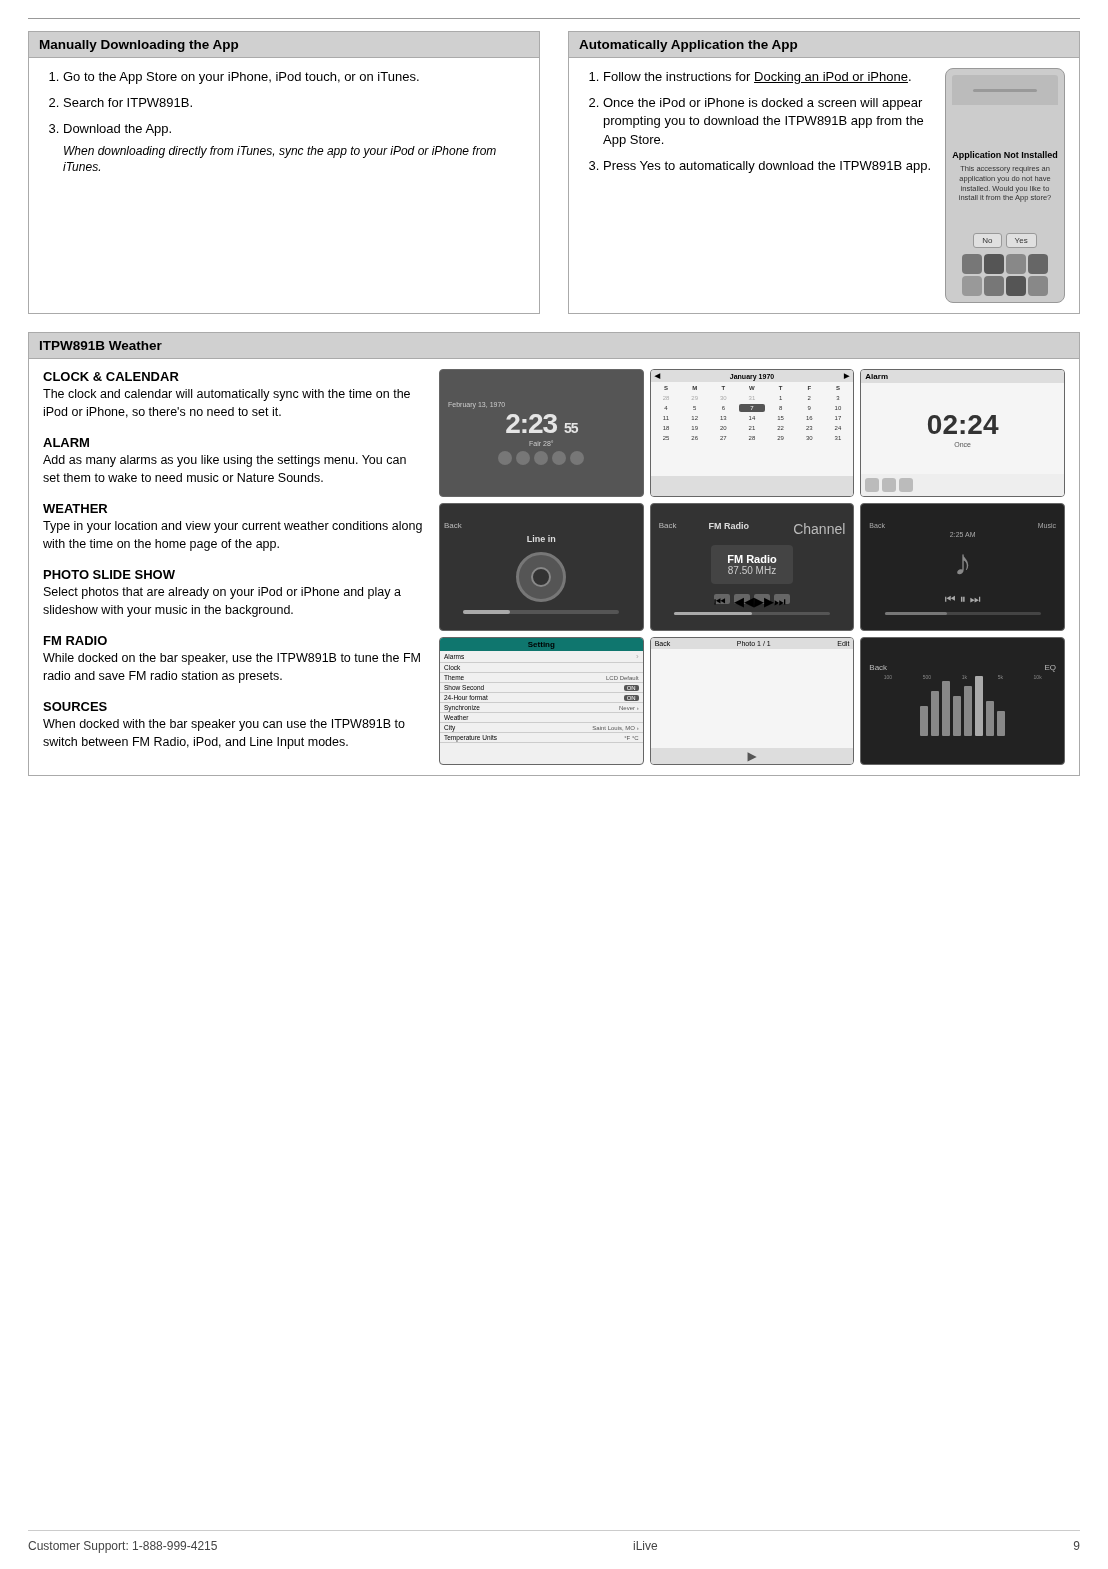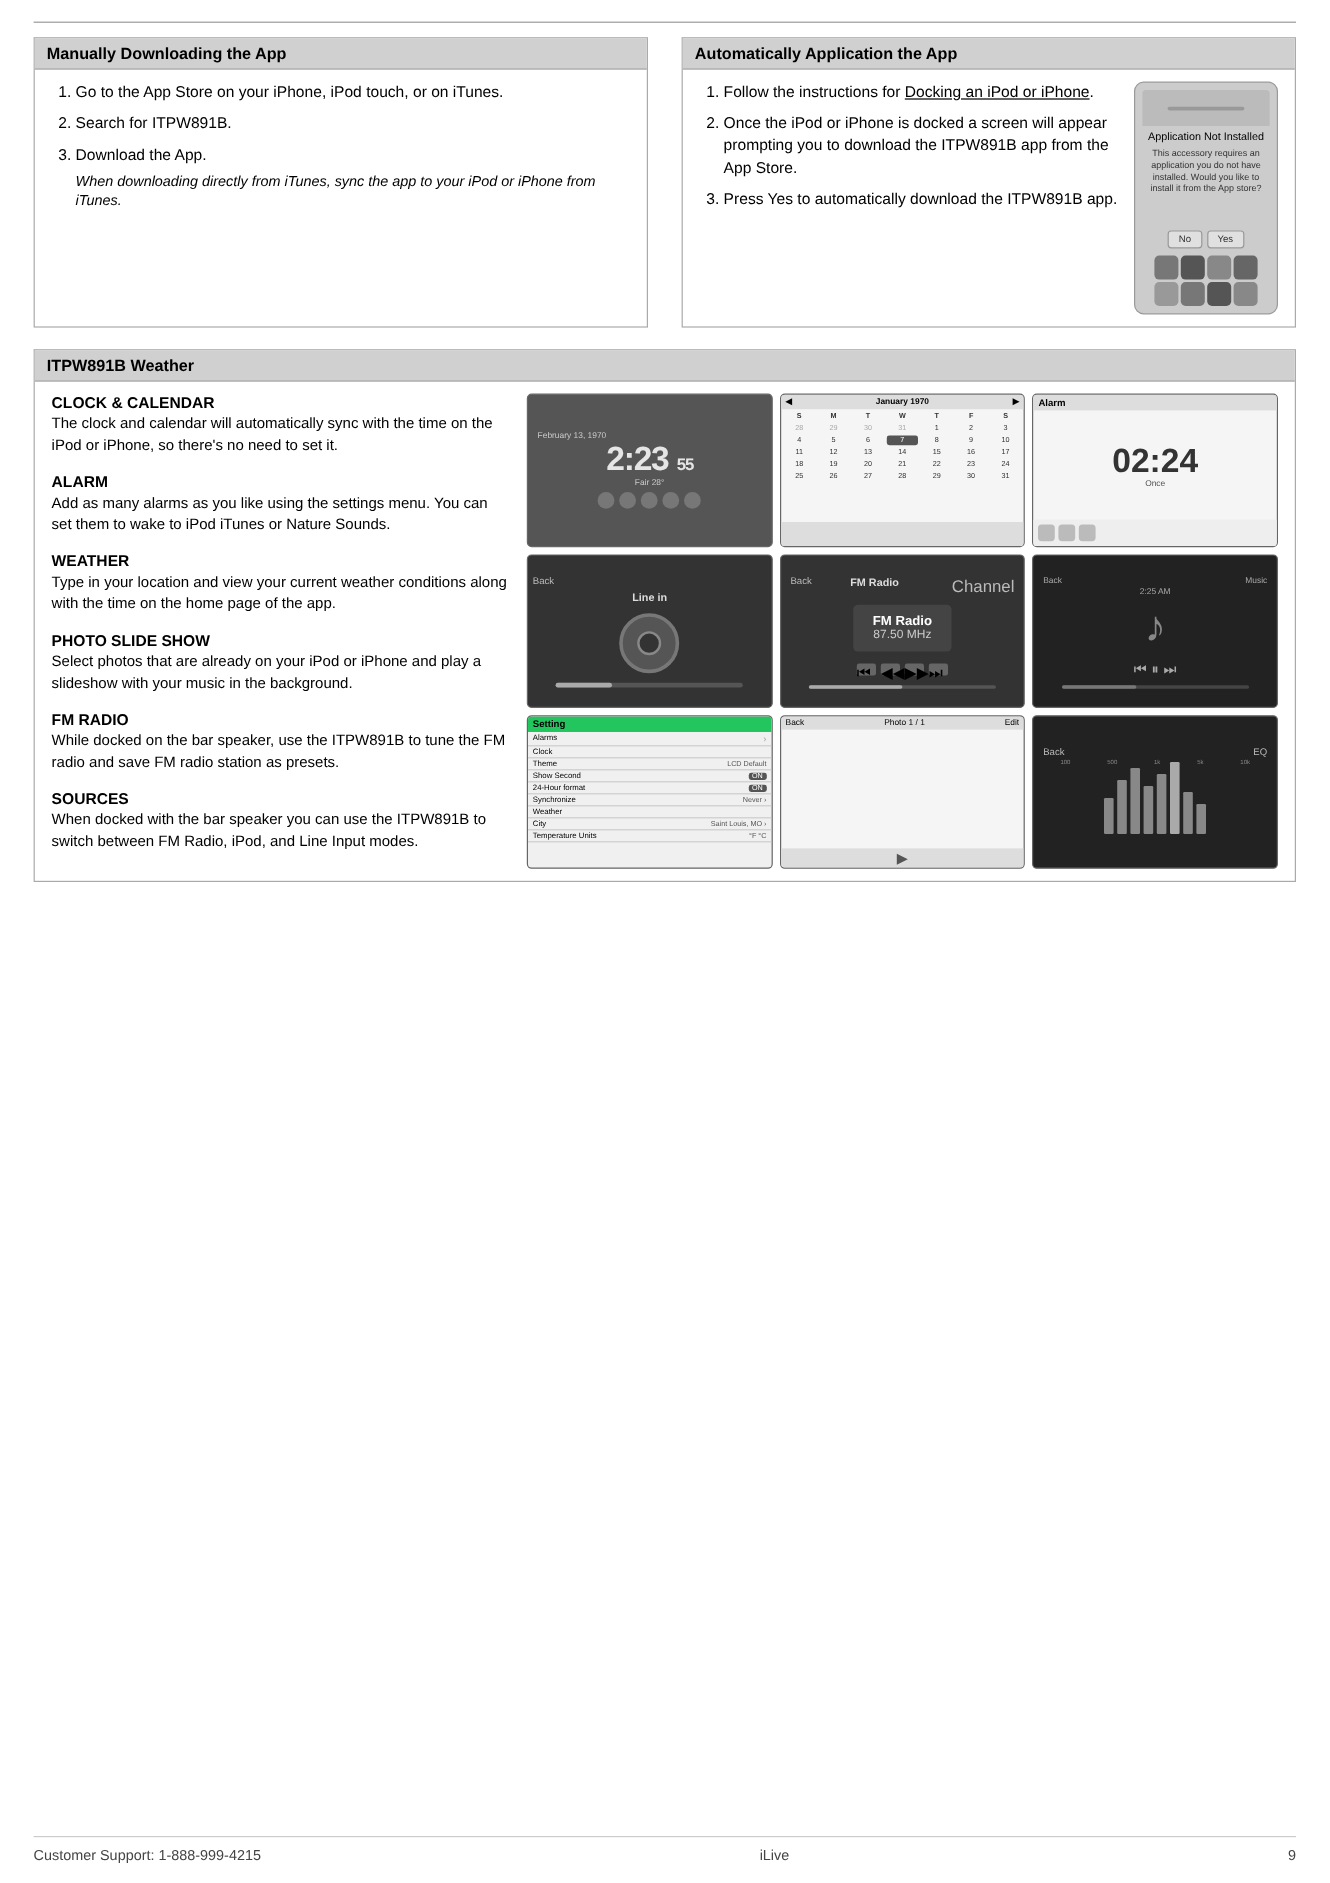--- a/index.html
+++ b/index.html
@@ -101,24 +101,25 @@
       flex-direction: column;
       align-items: center;
       justify-content: center;
       padding: 6px;
       font-size: 9px;
       color: #333;
     }
 
     .phone-mockup .dialog-title {
       font-size: 9px;
-      font-weight: normal;
+      font-weight: bold;
       text-align: center;
       margin-bottom: 4px;
       color: #000;
+      margin-top: 41px;
     }
 
     .phone-mockup .dialog-text {
       font-size: 7.5px;
       text-align: center;
       color: #333;
       margin-bottom: 6px;
       line-height: 1.3;
     }
 
@@ -323,23 +324,23 @@
 
     .music-note {
       font-size: 36px;
       color: #888;
     }
 
     .settings-title {
       font-size: 8px;
       font-weight: bold;
       padding: 2px 4px;
-      background: #22c55e;
+      background: #0f766e;
       width: 100%;
-      text-align: left;
+      text-align: center;
     }
 
     .settings-row {
       width: 100%;
       display: flex;
       justify-content: space-between;
       align-items: center;
       padding: 1px 4px;
       border-bottom: 0.5px solid #ccc;
       font-size: 6.5px;
@@ -473,21 +474,21 @@
 
       <div class="features-text">
 
         <div class="feature-item">
           <div class="feature-title">CLOCK &amp; CALENDAR</div>
           <div class="feature-desc">The clock and calendar will automatically sync with the time on the iPod or iPhone, so there's no need to set it.</div>
         </div>
 
         <div class="feature-item">
           <div class="feature-title">ALARM</div>
-          <div class="feature-desc">Add as many alarms as you like using the settings menu. You can set them to wake to iPod iTunes or Nature Sounds.</div>
+          <div class="feature-desc">Add as many alarms as you like using the settings menu. You can set them to wake to need music or Nature Sounds.</div>
         </div>
 
         <div class="feature-item">
           <div class="feature-title">WEATHER</div>
           <div class="feature-desc">Type in your location and view your current weather conditions along with the time on the home page of the app.</div>
         </div>
 
         <div class="feature-item">
           <div class="feature-title">PHOTO SLIDE SHOW</div>
           <div class="feature-desc">Select photos that are already on your iPod or iPhone and play a slideshow with your music in the background.</div>

